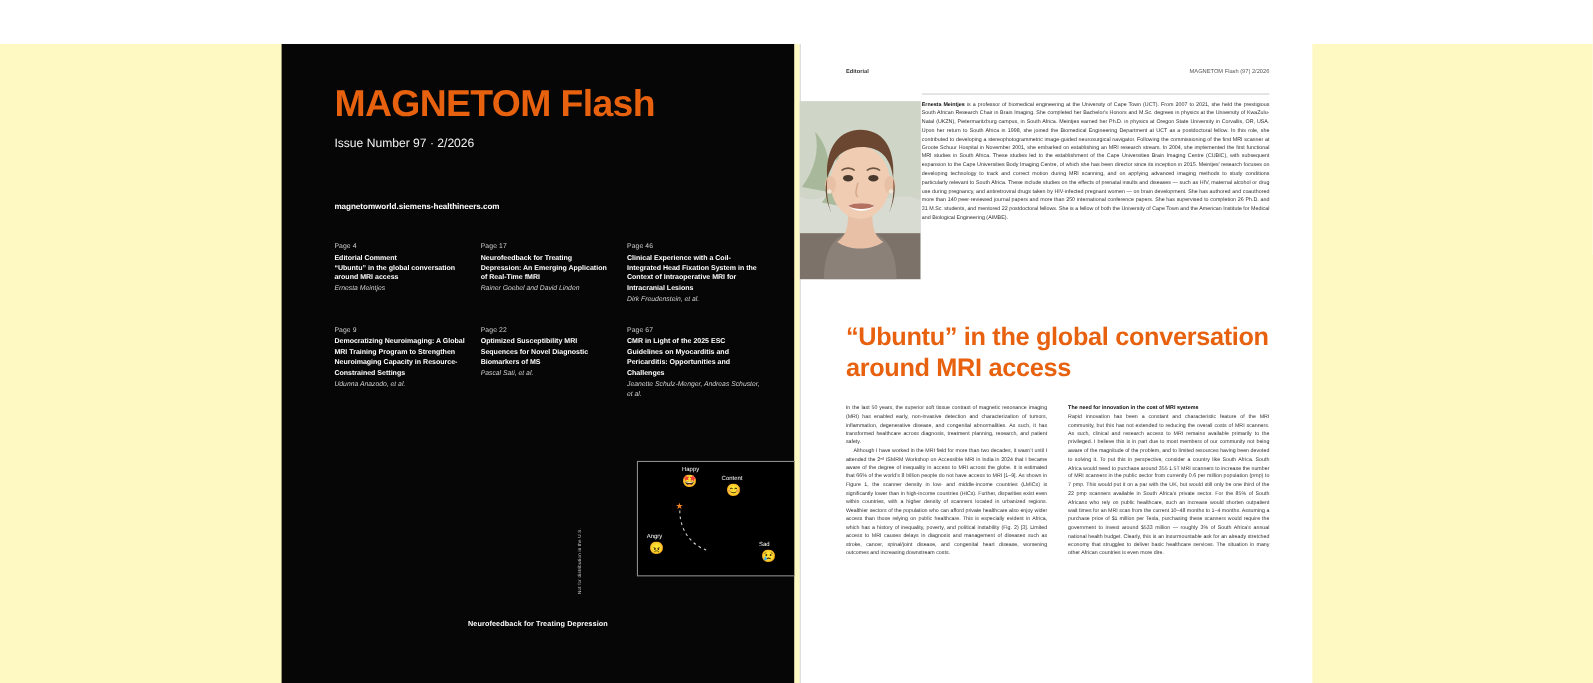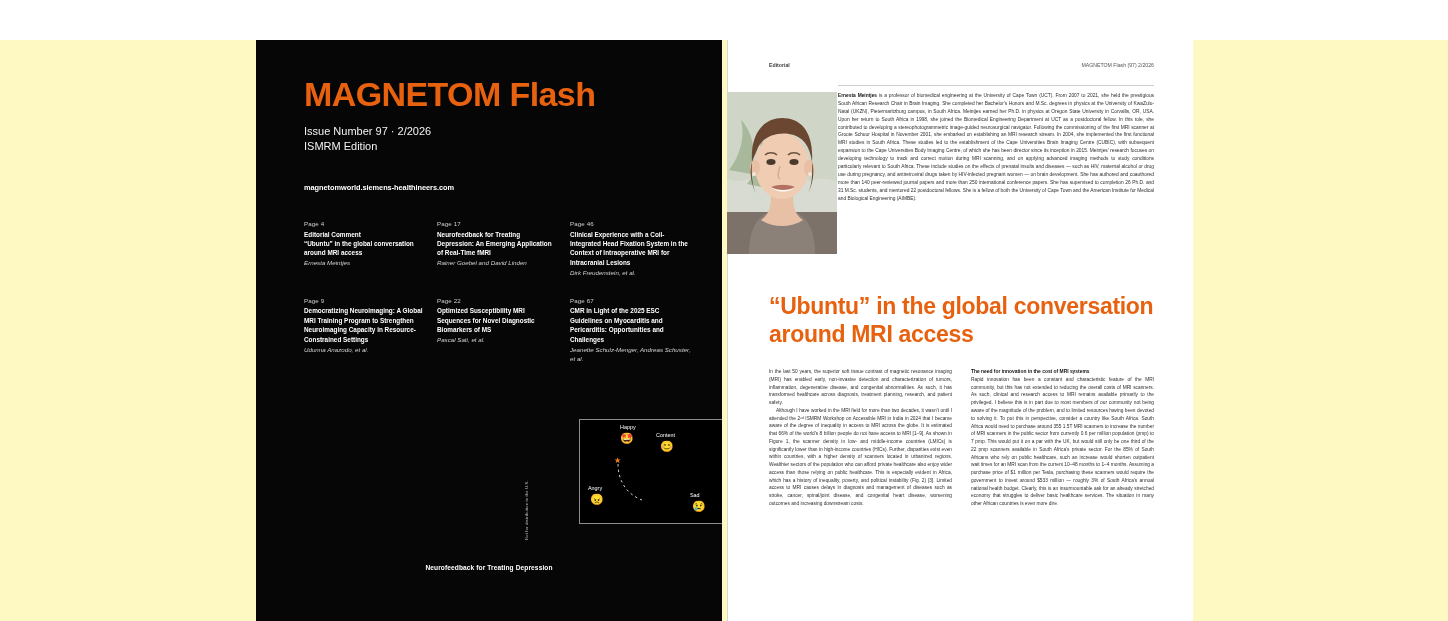--- a/index.html
+++ b/index.html
@@ -124,21 +124,20 @@
 
   <div class="cover">
     <div class="cover-inner">
 
       <div class="side-note">Not for distribution in the U.S.</div>
 
       <div class="mast">MAGNETOM Flash</div>
 
       <div class="issue">
         <div>Issue Number 97 · 2/2026</div>
-        <div>ISMRM Edition</div>
       </div>
 
       <div class="cover-url">magnetomworld.siemens-healthineers.com</div>
 
       <div class="toc">
         <div class="toc-item">
           <div class="toc-page">Page 4</div>
           <div class="toc-kicker">Editorial Comment</div>
           <div class="toc-title">“Ubuntu” in the global conversation around MRI access</div>
           <div class="toc-authors">Ernesta Meintjes</div>

